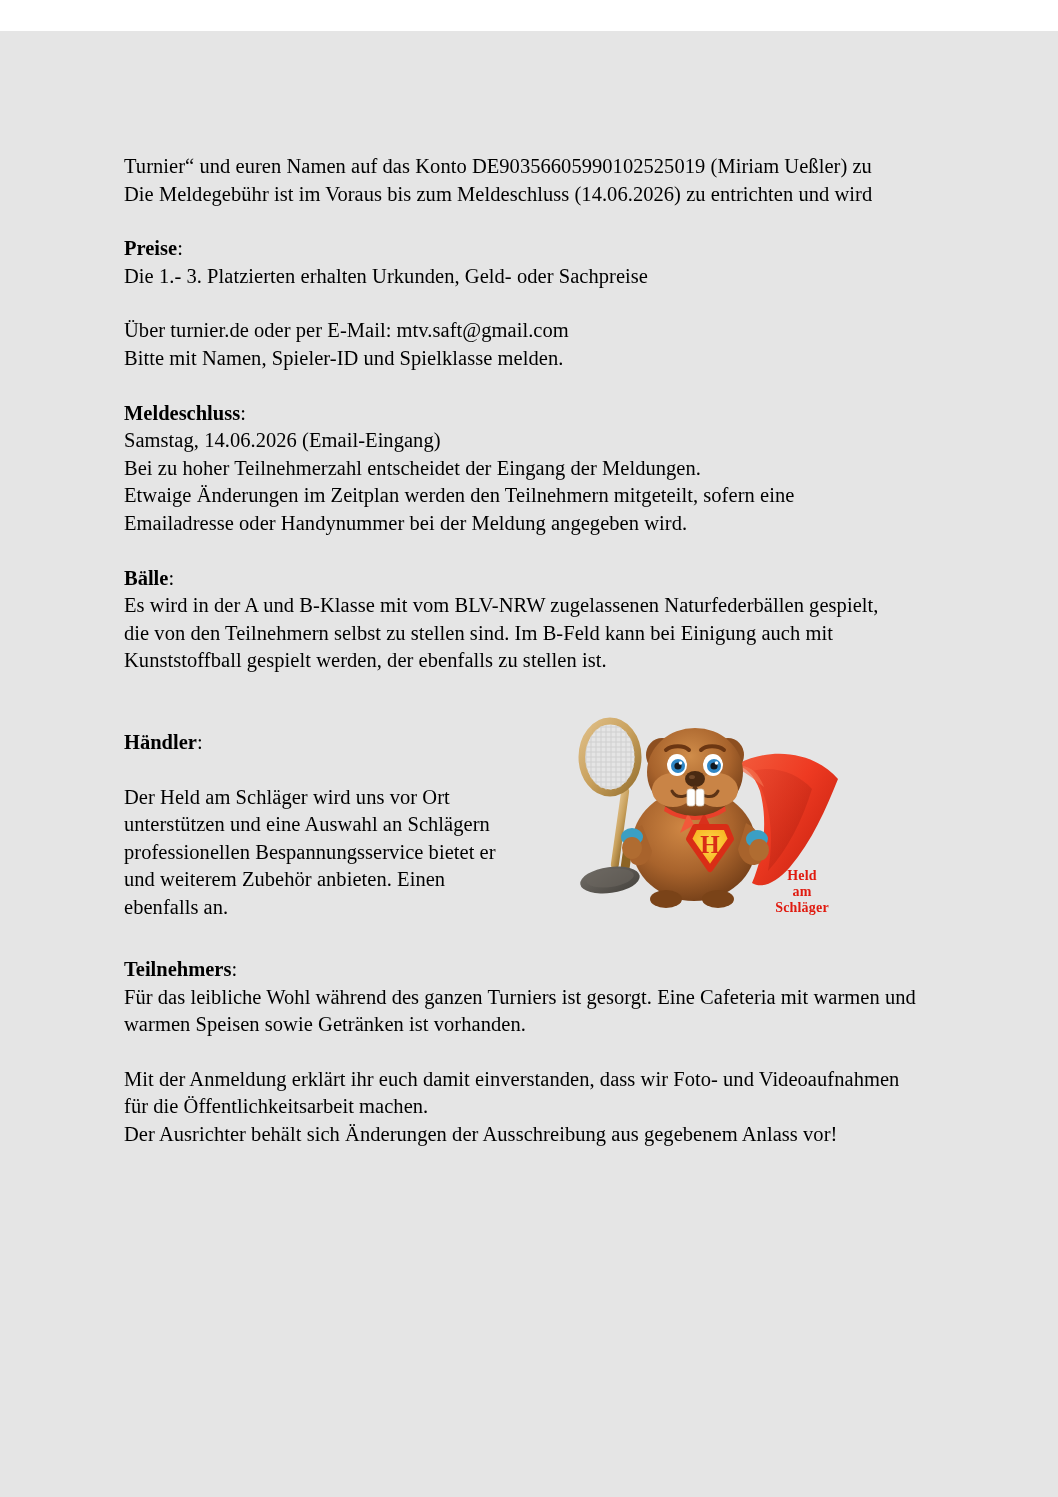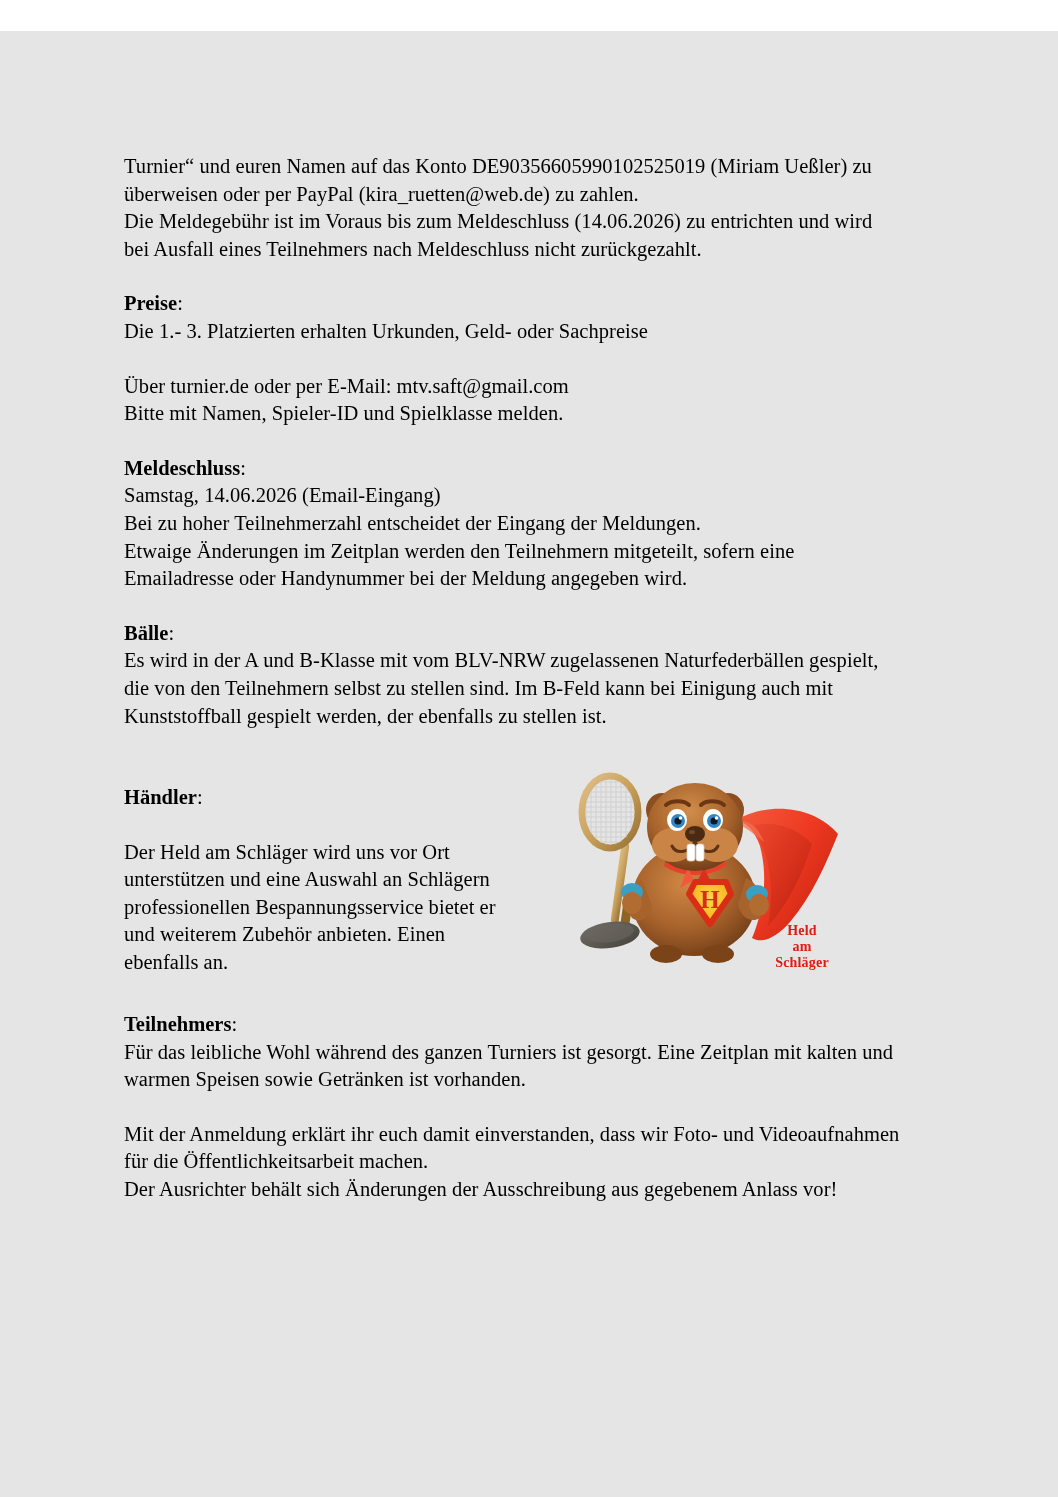--- a/index.html
+++ b/index.html
@@ -90,23 +90,21 @@
   }
 </style>
 </head>
 <body>
 
 <div class="page">
   <div class="content">
 
     <div>
       <p class="para">Turnier“ und euren Namen auf das Konto  DE90356605990102525019 (Miriam Ueßler) zu</p>
-      <p class="para">überweisen oder per PayPal (kira_ruetten@web.de) zu zahlen.</p>
       <p class="para">Die Meldegebühr ist im Voraus bis zum Meldeschluss (14.06.2026) zu entrichten und wird</p>
-      <p class="para">bei Ausfall eines Teilnehmers nach Meldeschluss nicht zurückgezahlt.</p>
     </div>
 
     <div class="gap-section"></div>
 
     <div>
       <p class="heading"><span>Preise</span><span class="colon">:</span></p>
       <p class="para">Die 1.- 3. Platzierten erhalten Urkunden, Geld- oder Sachpreise</p>
     </div>
 
     <div class="gap-section"></div>
@@ -302,21 +300,21 @@
           <div>am</div>
           <div>Schläger</div>
         </div>
       </div>
     </div>
 
     <div class="gap-section"></div>
 
     <div>
       <p class="heading"><span>Teilnehmers</span><span class="colon">:</span></p>
-      <p class="para">Für das leibliche Wohl während des ganzen Turniers ist gesorgt. Eine Zeitplan mit kalten und</p>
+      <p class="para">Für das leibliche Wohl während des ganzen Turniers ist gesorgt. Eine Cafeteria mit warmen und</p>
       <p class="para">warmen Speisen sowie Getränken ist vorhanden.</p>
     </div>
 
     <div class="gap-section"></div>
 
     <div>
       <p class="para">Mit der Anmeldung erklärt ihr euch damit einverstanden, dass wir Foto- und Videoaufnahmen</p>
       <p class="para">für die Öffentlichkeitsarbeit machen.</p>
       <p class="para">Der Ausrichter behält sich Änderungen der Ausschreibung aus gegebenem Anlass vor!</p>
     </div>

